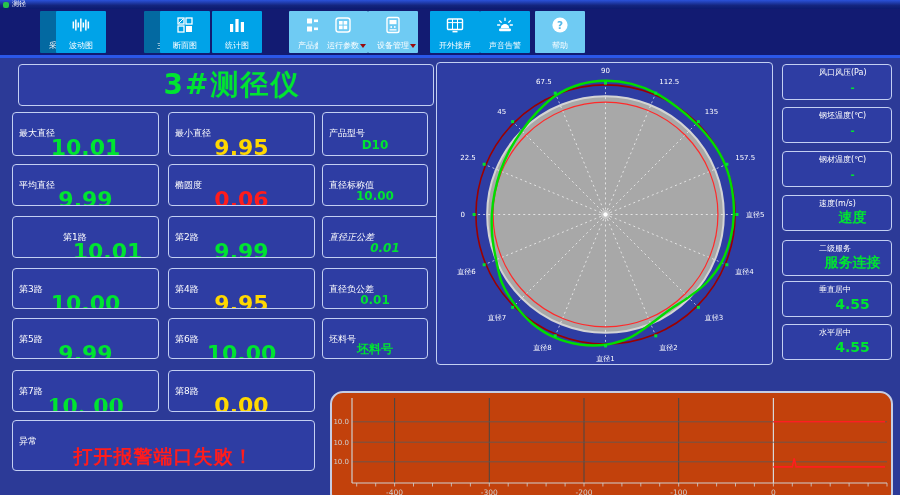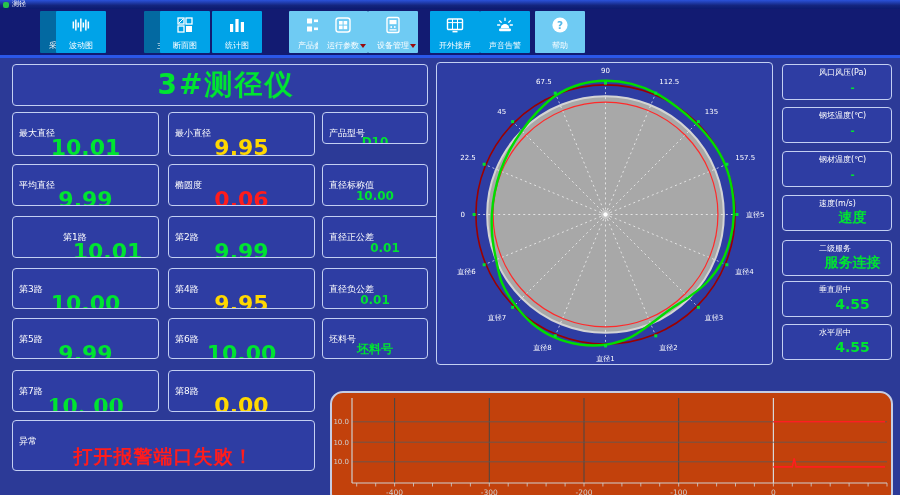--- a/index.html
+++ b/index.html
@@ -155,34 +155,34 @@
       <div class="tb-btn tb-light" style="left: 535px;">
         <span class="icon"><svg viewBox="0 0 20 20" width="20" height="20" fill="#fff">
             <circle cx="10" cy="10" r="7.6"></circle>
             <text x="10" y="13.6" text-anchor="middle" font-size="10.5" font-weight="bold" fill="#55b8e8" font-family="DejaVu Sans, sans-serif">?</text>
           </svg></span>
         <span class="lbl">帮助</span>
       </div>
     </div>
   <div class="separator"></div>
 
-  <div class="panel header-box" style="left:12px;top:64px;width:416px;height:42px;padding-left:12px;">
+  <div class="panel header-box" style="left:18px;top:64px;width:416px;height:42px;padding-left:12px;">
     <span class="title">3#测径仪</span>
   </div>
 
   <div id="metrics">
       <div class="panel metric" style="left: 12px; top: 112px; width: 147px; height: 44px;">
         <span class="m-label">最大直径</span>
         <div class="m-value v-lg c-green">10.01</div>
       </div>
       <div class="panel metric" style="left: 168px; top: 112px; width: 147px; height: 44px;">
         <span class="m-label">最小直径</span>
         <div class="m-value v-lg c-yellow">9.95</div>
       </div>
-      <div class="panel metric" style="left: 322px; top: 112px; width: 106px; height: 32px;">
+      <div class="panel metric" style="left: 322px; top: 112px; width: 106px; height: 44px;">
         <span class="m-label">产品型号</span>
         <div class="m-value v-sm c-green">D10</div>
       </div>
       <div class="panel metric" style="left: 12px; top: 164px; width: 147px; height: 42px;">
         <span class="m-label">平均直径</span>
         <div class="m-value v-lg c-green">9.99</div>
       </div>
       <div class="panel metric" style="left: 168px; top: 164px; width: 147px; height: 42px;">
         <span class="m-label">椭圆度</span>
         <div class="m-value v-lg c-red">0.06</div>
@@ -192,21 +192,21 @@
         <div class="m-value v-sm c-green">10.00</div>
       </div>
       <div class="panel metric" style="left: 12px; top: 216px; width: 147px; height: 42px; padding-left: 44px;">
         <span class="m-label">第1路</span>
         <div class="m-value v-lg c-green">10.01</div>
       </div>
       <div class="panel metric" style="left: 168px; top: 216px; width: 147px; height: 42px;">
         <span class="m-label">第2路</span>
         <div class="m-value v-lg c-green">9.99</div>
       </div>
-      <div class="panel metric" style="left: 322px; top: 216px; width: 126px; height: 42px;">
+      <div class="panel metric" style="left: 322px; top: 216px; width: 126px; height: 42px; font-style: italic;">
         <span class="m-label">直径正公差</span>
         <div class="m-value v-sm c-green">0.01</div>
       </div>
       <div class="panel metric" style="left: 12px; top: 268px; width: 147px; height: 41px;">
         <span class="m-label">第3路</span>
         <div class="m-value v-lg c-green">10.00</div>
       </div>
       <div class="panel metric" style="left: 168px; top: 268px; width: 147px; height: 41px;">
         <span class="m-label">第4路</span>
         <div class="m-value v-lg c-yellow">9.95</div>

